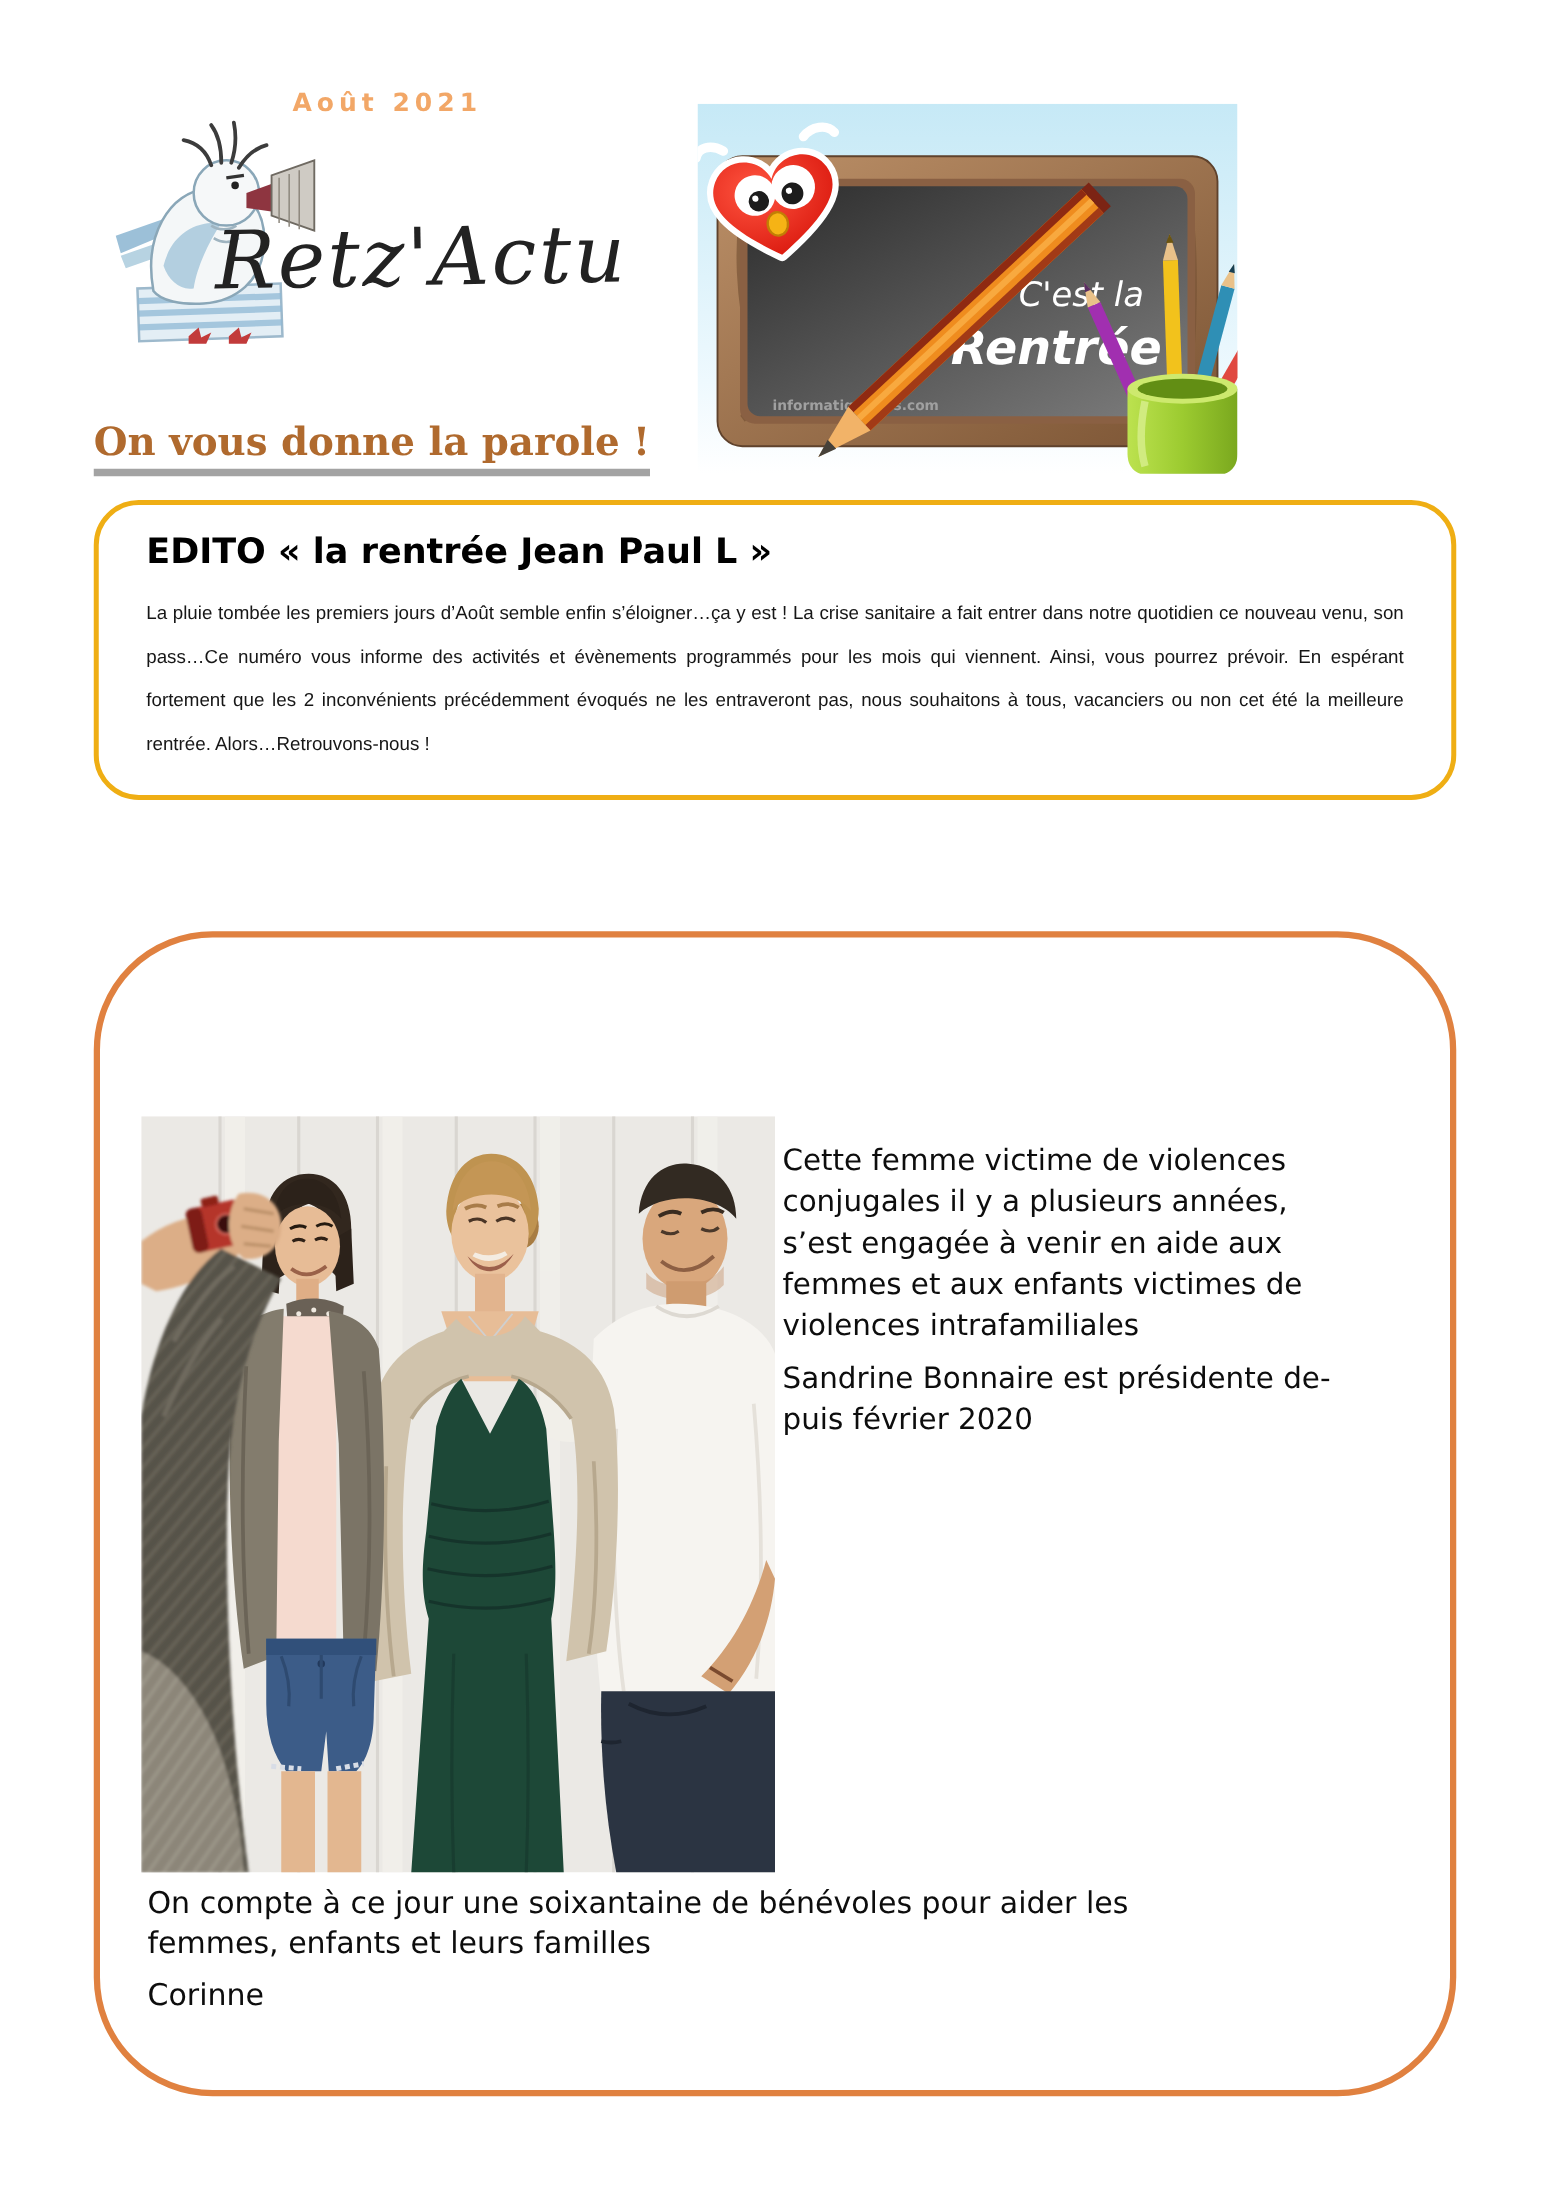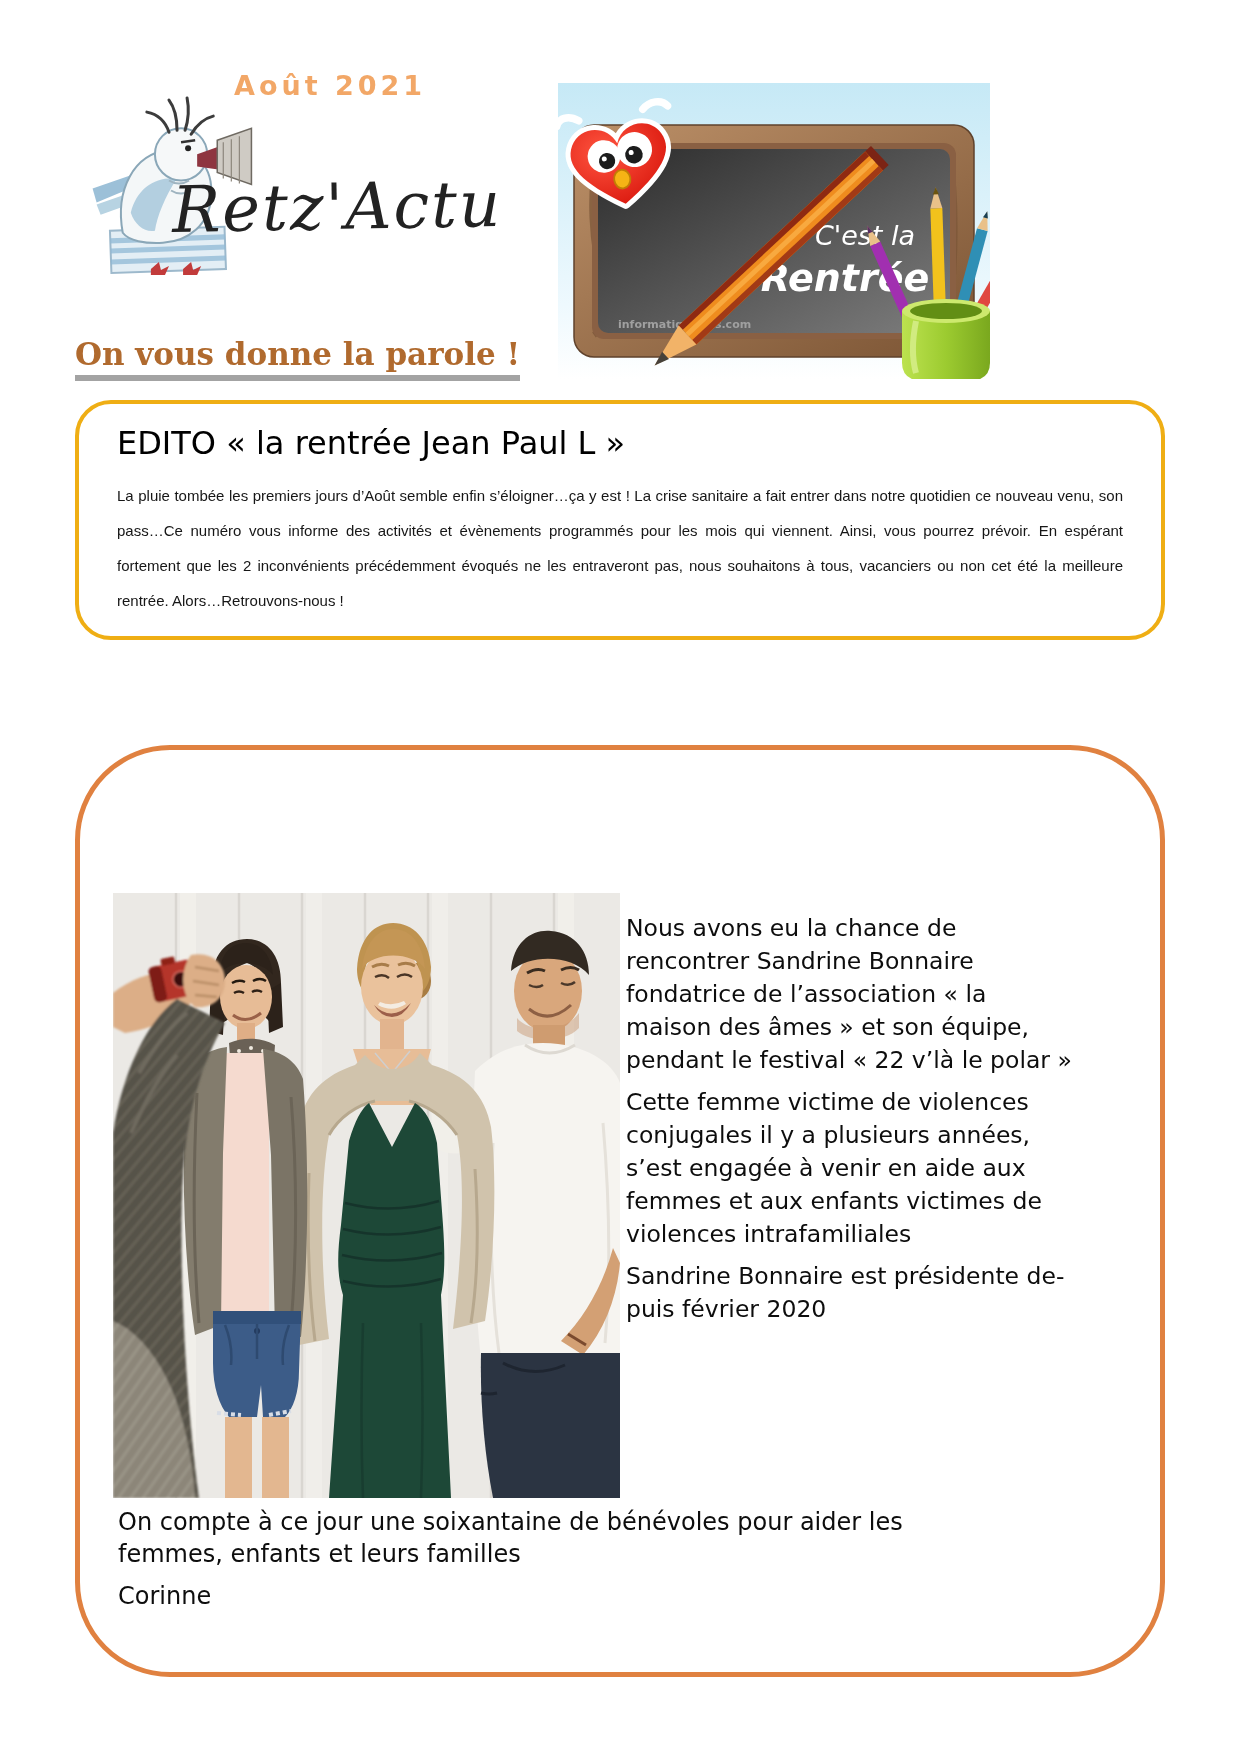--- a/index.html
+++ b/index.html
@@ -1,32 +1,32 @@
 <!DOCTYPE html>
 <html><head>
 <meta charset="utf-8">
 <style>
   html,body{margin:0;padding:0;background:#fff;}
   .page{position:relative;width:1238px;height:1750px;background:#ffffff;overflow:hidden;
         font-family:"Liberation Sans",sans-serif;color:#1a1a1a;}
   .abs{position:absolute;}
   
   .date{left:234px;top:70px;font-family:"DejaVu Sans",sans-serif;font-weight:700;
-        font-size:27px;letter-spacing:4px;color:#f2a767;}
+        font-size:20px;letter-spacing:4px;color:#f2a767;}
   .bird{left:84px;top:92px;width:172px;height:186px;}
   .logo-script{left:172px;top:170px;font-family:"DejaVu Serif",serif;font-style:italic;
         font-size:64px;color:#222;letter-spacing:2px;transform:rotate(-1deg);}
   .banner{left:558px;top:83px;width:432px;height:296px;}
   
   .section-title{left:75px;top:336px;font-family:"DejaVu Serif",serif;font-weight:700;
         font-size:31px;color:#b06a2e;border-bottom:6px solid #a3a3a3;padding-bottom:3px;}
   
   .edito-box{left:75px;top:400px;width:1090px;height:240px;box-sizing:border-box;
         border:4px solid #efae14;border-radius:36px;padding:20px 38px 0 38px;background:#fff;}
-  .edito-heading{font-family:"DejaVu Sans",sans-serif;font-weight:400;font-size:32px;color:#000;}
+  .edito-heading{font-family:"DejaVu Sans",sans-serif;font-weight:700;font-size:28px;color:#000;}
   .edito-body{margin-top:16px;font-size:15px;line-height:35px;text-align:justify;color:#161616;}
   
   .article-box{left:75px;top:745px;width:1090px;height:932px;box-sizing:border-box;
         border:5px solid #e08140;border-radius:95px;background:#fff;}
   .comic{font-family:"DejaVu Sans",sans-serif;color:#0d0d0d;}
   .article-title{left:118px;top:850px;width:940px;font-size:24px;}
   .photo{left:113px;top:893px;width:507px;height:605px;}
   .article-col{left:626px;top:912px;width:452px;font-size:23.5px;line-height:33px;}
   .article-col p{margin:0 0 9px 0;}
   .article-footer{left:118px;top:1506px;width:892px;font-size:24px;line-height:32px;}
@@ -266,21 +266,20 @@
       </g>
       <path d="M78 62 C98 58 112 70 112 88 C112 106 98 116 82 114 C68 104 66 78 78 62 Z" fill="#dcae87"></path>
       <path d="M82 74 L106 78 M80 88 L106 92 M82 102 L104 104" stroke="#b98e66" stroke-width="2.5" fill="none"></path>
       <path d="M0 605 L0 240 C10 178 34 128 64 106 L112 130 C88 170 74 220 70 282 C66 352 70 482 86 605 Z" fill="url(#knit)"></path>
       <path d="M26 180 C44 150 58 132 74 120 M18 240 C34 204 48 180 64 162" stroke="#6f6b5f" stroke-width="4" fill="none"></path>
       <path d="M0 605 L0 428 C26 438 50 470 64 510 C74 540 80 572 82 605 Z" fill="url(#knit2)"></path>
     </g>
   </svg>
 
   <div class="abs article-col comic">
-    <p>Nous avons eu la chance de rencontrer Sandrine Bonnaire fondatrice de l’asso­ciation « la maison des âmes » et son équipe, pendant le festival « 22 v’là le polar »</p>
     <p>Cette femme victime de violences con­jugales il y a plusieurs années, s’est en­gagée à venir en aide aux femmes et aux enfants victimes de violences intra­familiales</p>
     <p>Sandrine Bonnaire est présidente de­puis février 2020</p>
   </div>
 
   <div class="abs article-footer comic">On compte à ce jour une soixantaine de bénévoles pour aider les femmes, enfants et leurs familles</div>
   <div class="abs signature comic">Corinne</div>
 
 </div>
 
 </body></html>

